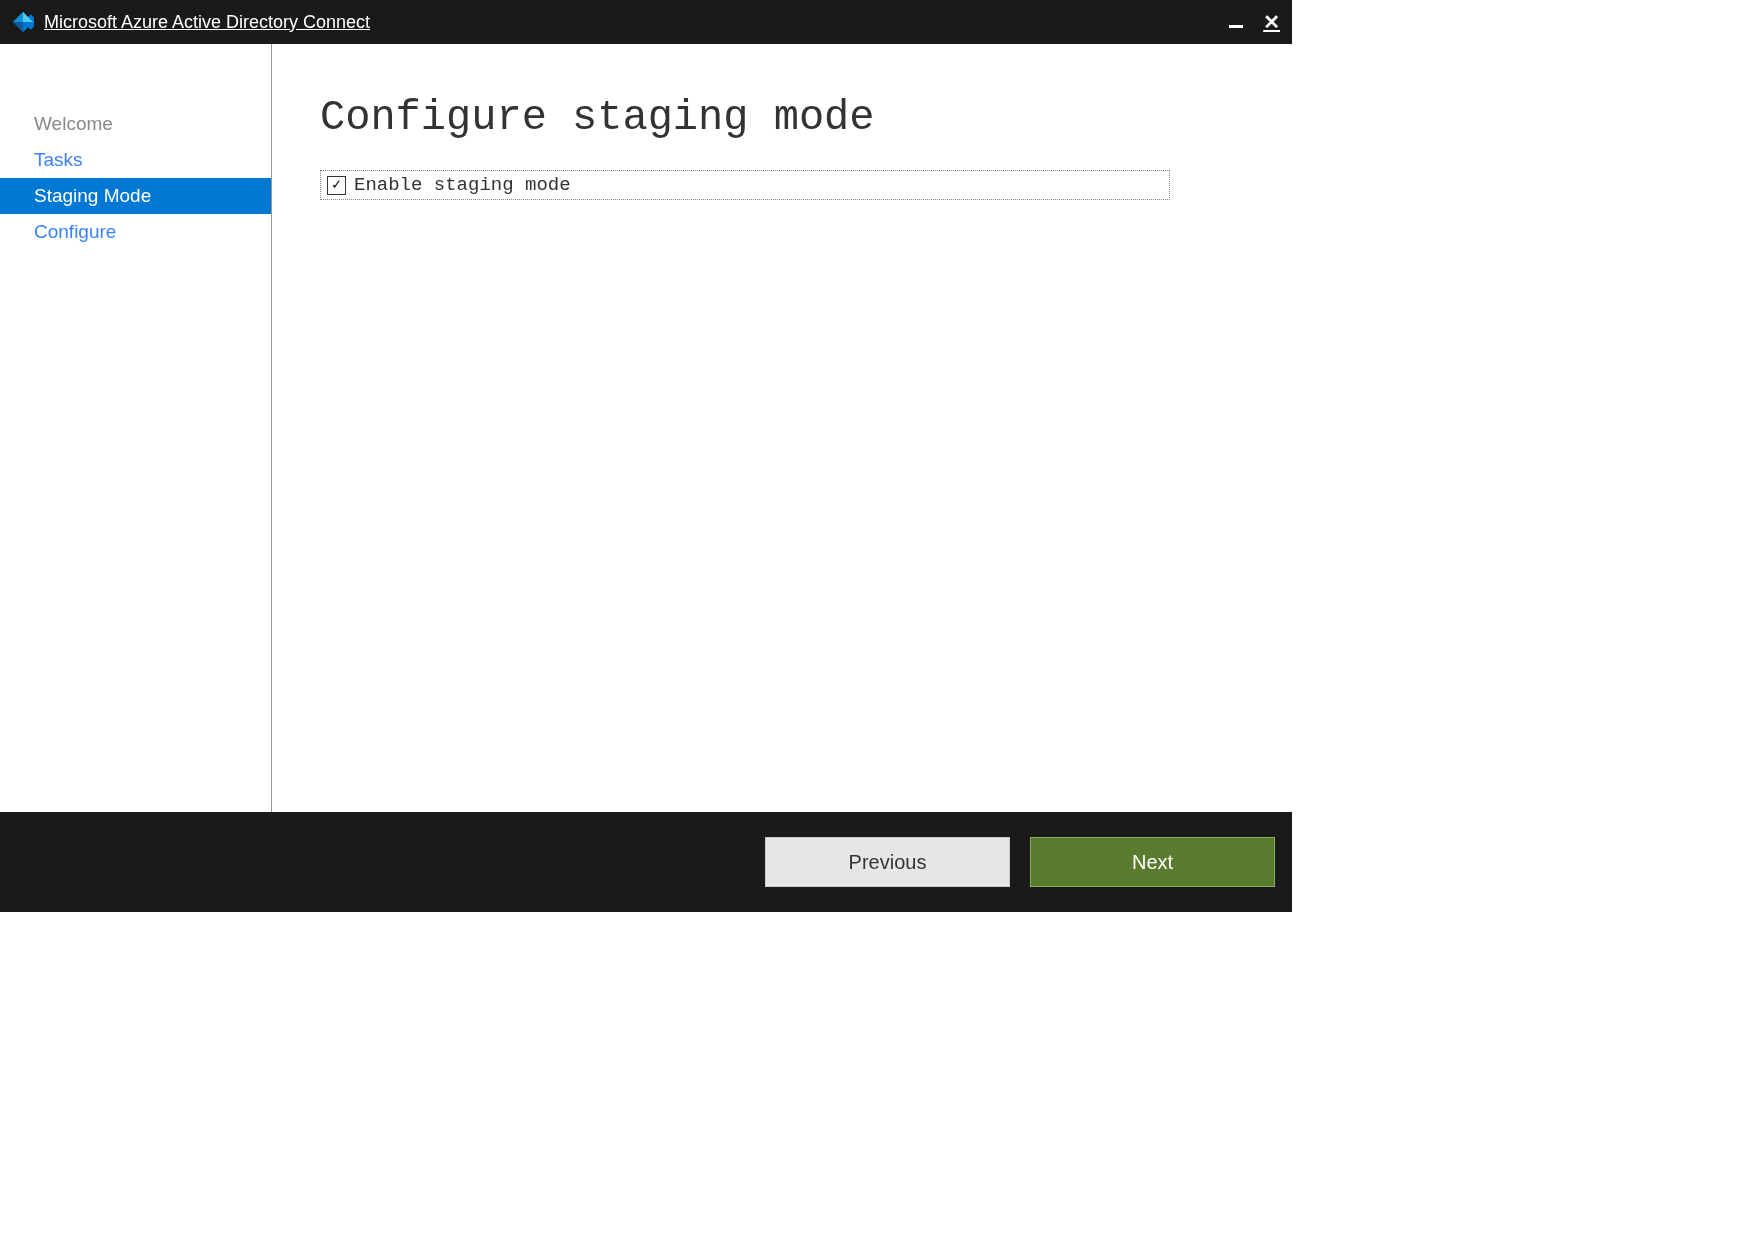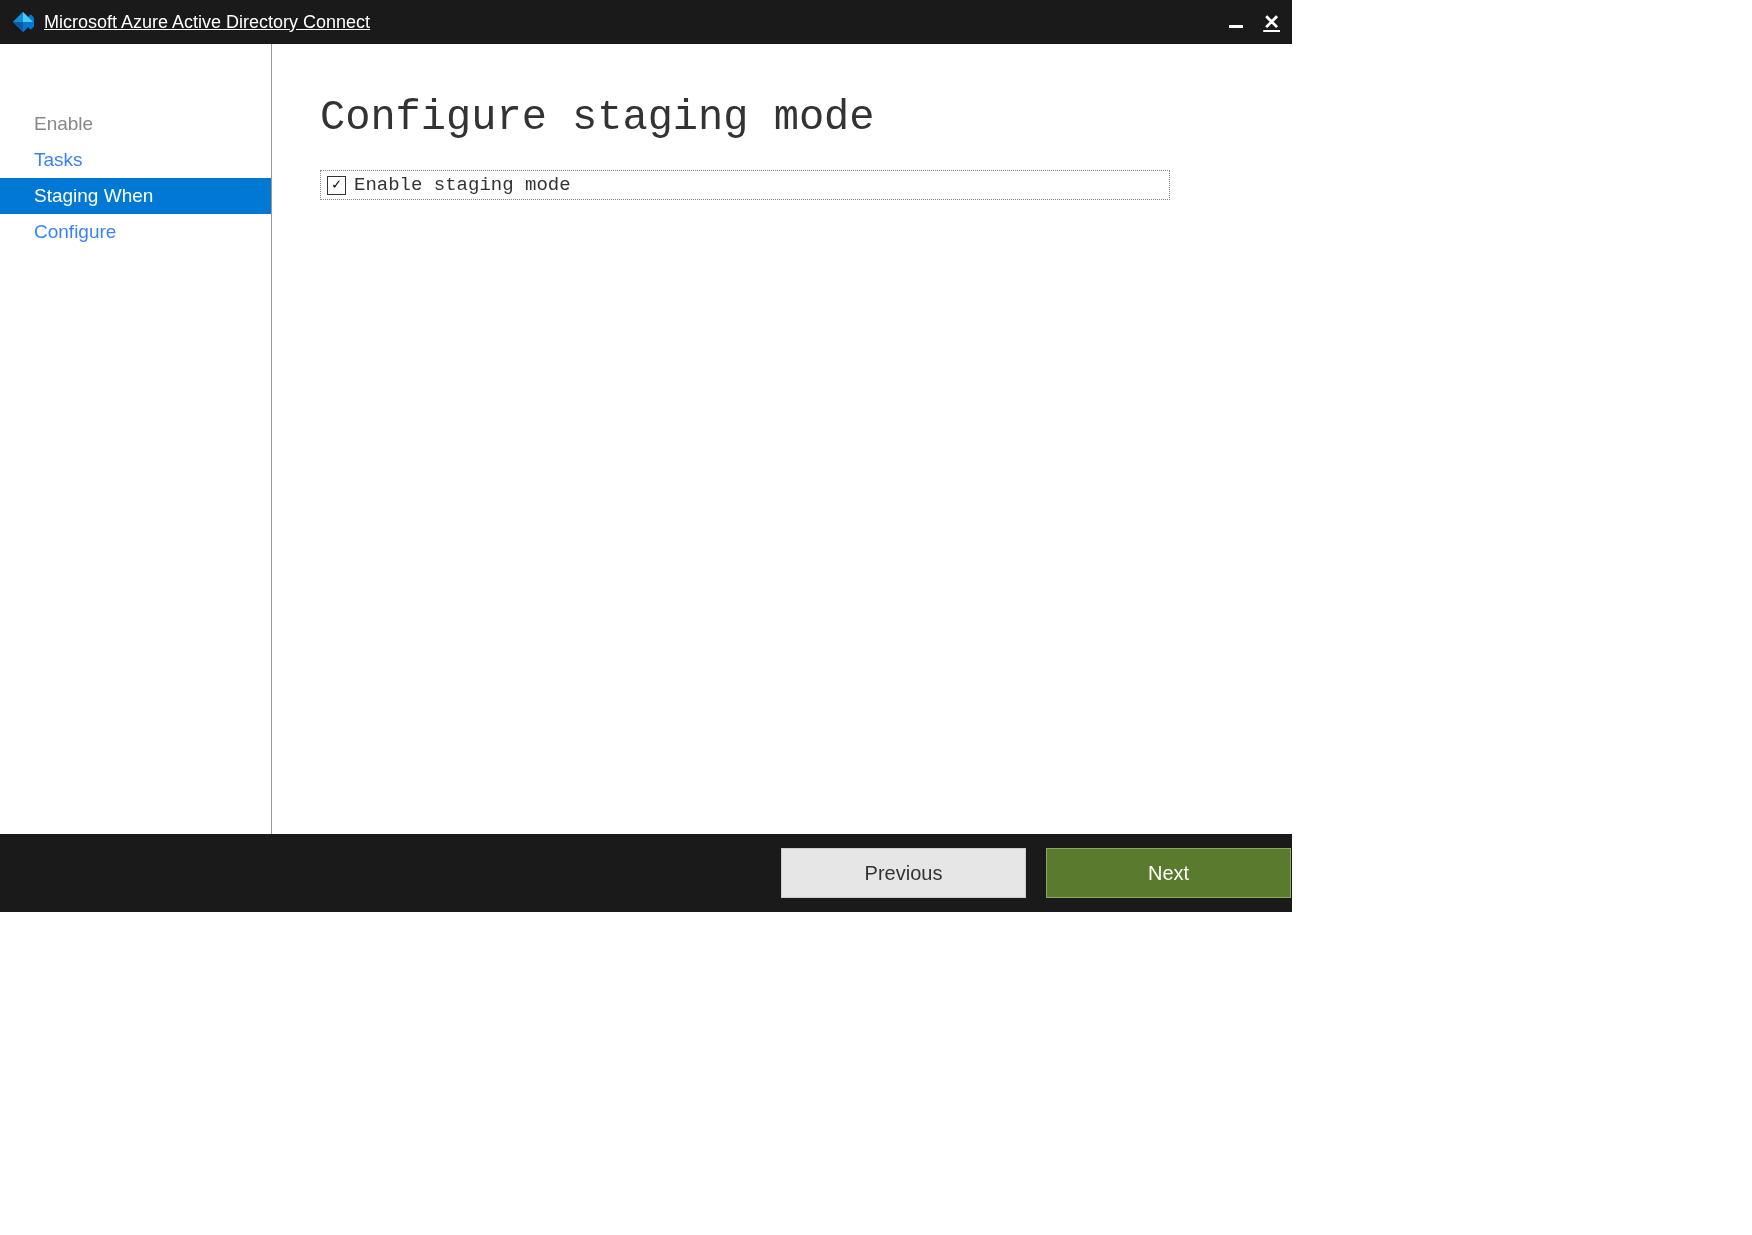--- a/index.html
+++ b/index.html
@@ -122,26 +122,26 @@
     }
     .checkbox-label {
       font-size: 19px;
       color: #333333;
     }
     .footer {
       position: absolute;
       bottom: 0;
       left: 0;
       right: 0;
-      height: 78px;
+      height: 100px;
       background: #1a1a1a;
       display: flex;
       justify-content: flex-end;
       align-items: center;
-      padding-right: 1px;
+      padding-right: 17px;
       gap: 20px;
     }
     .btn {
       width: 245px;
       height: 50px;
       font-size: 20px;
       border: none;
       cursor: pointer;
       font-family: inherit;
     }
@@ -174,27 +174,27 @@
   <div class="titlebar-title">Microsoft Azure Active Directory Connect</div>
   <div class="titlebar-controls">
     <div class="titlebar-minimize"></div>
     <div class="titlebar-close">✕</div>
   </div>
 </div>
 
 <div class="body-area">
   <div class="sidebar">
     <div class="sidebar-item completed">
-      <span>Enable</span>
+      <span>Welcome</span>
     </div>
     <div class="sidebar-item">
       <span>Tasks</span>
     </div>
     <div class="sidebar-item active">
-      <span>Staging When</span>
+      <span>Staging Mode</span>
     </div>
     <div class="sidebar-item">
       <span>Configure</span>
     </div>
   </div>
 
   <div class="main-content">
     <h1 class="page-title">Configure staging mode</h1>
     <label class="checkbox-row">
       <span class="checkbox-visual">

